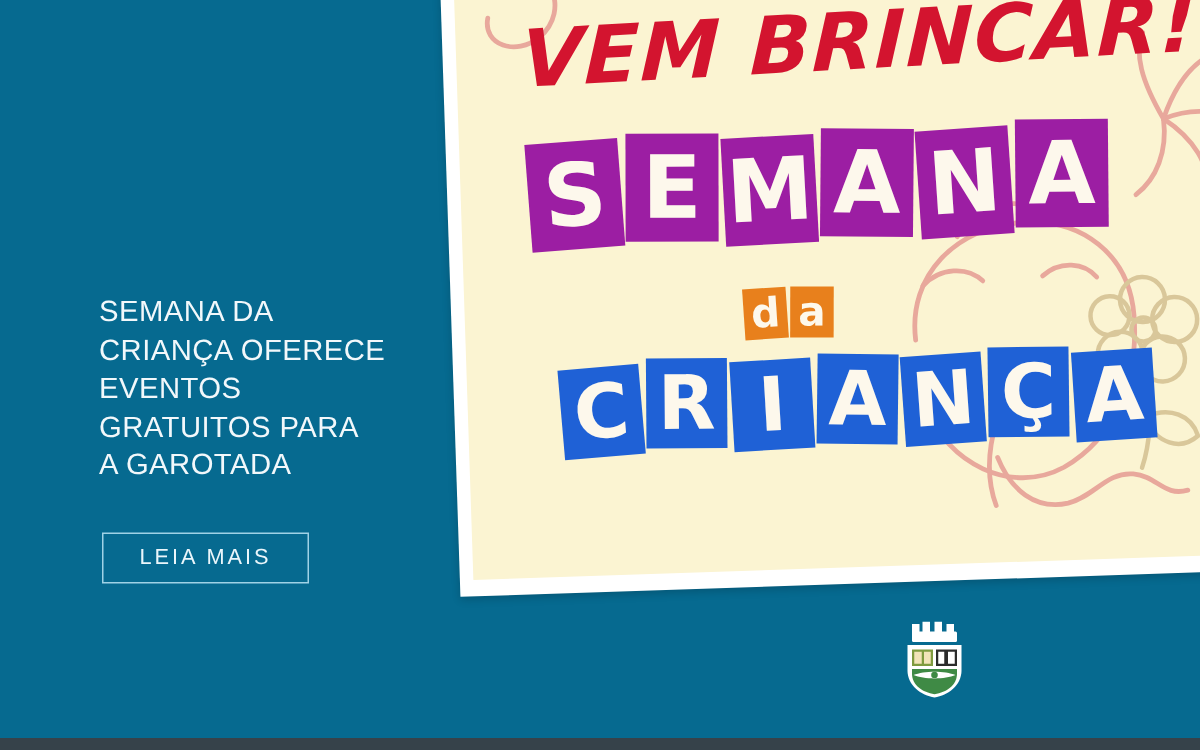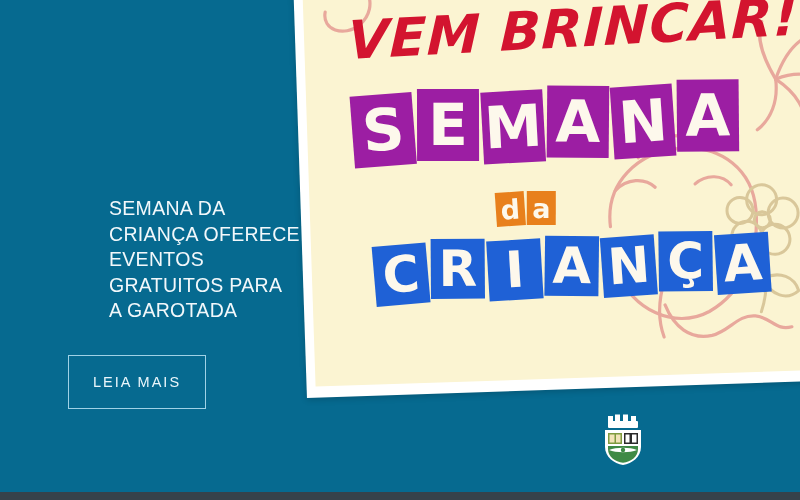--- a/index.html
+++ b/index.html
@@ -19,25 +19,24 @@
   }
 
   
   .promo-text{
     position:absolute;left:66px;top:196px;width:215px;
     color:#f2f8fb;
     font-size:19.5px;line-height:25.5px;
     letter-spacing:.3px;font-weight:400;
     text-transform:uppercase;
     white-space:pre-line;
-    margin-left:43px;
   }
   .cta-button{
     position:absolute;left:68px;top:355px;
-    width:138px;height:54px;
+    width:138px;height:34px;
     border:1.6px solid #9fd2e6;
     background:transparent;
     color:#eaf6fb;
     font-size:14.5px;letter-spacing:2px;
     text-transform:uppercase;
     display:flex;align-items:center;justify-content:center;
     cursor:pointer;box-sizing:border-box;
   }
 
   

